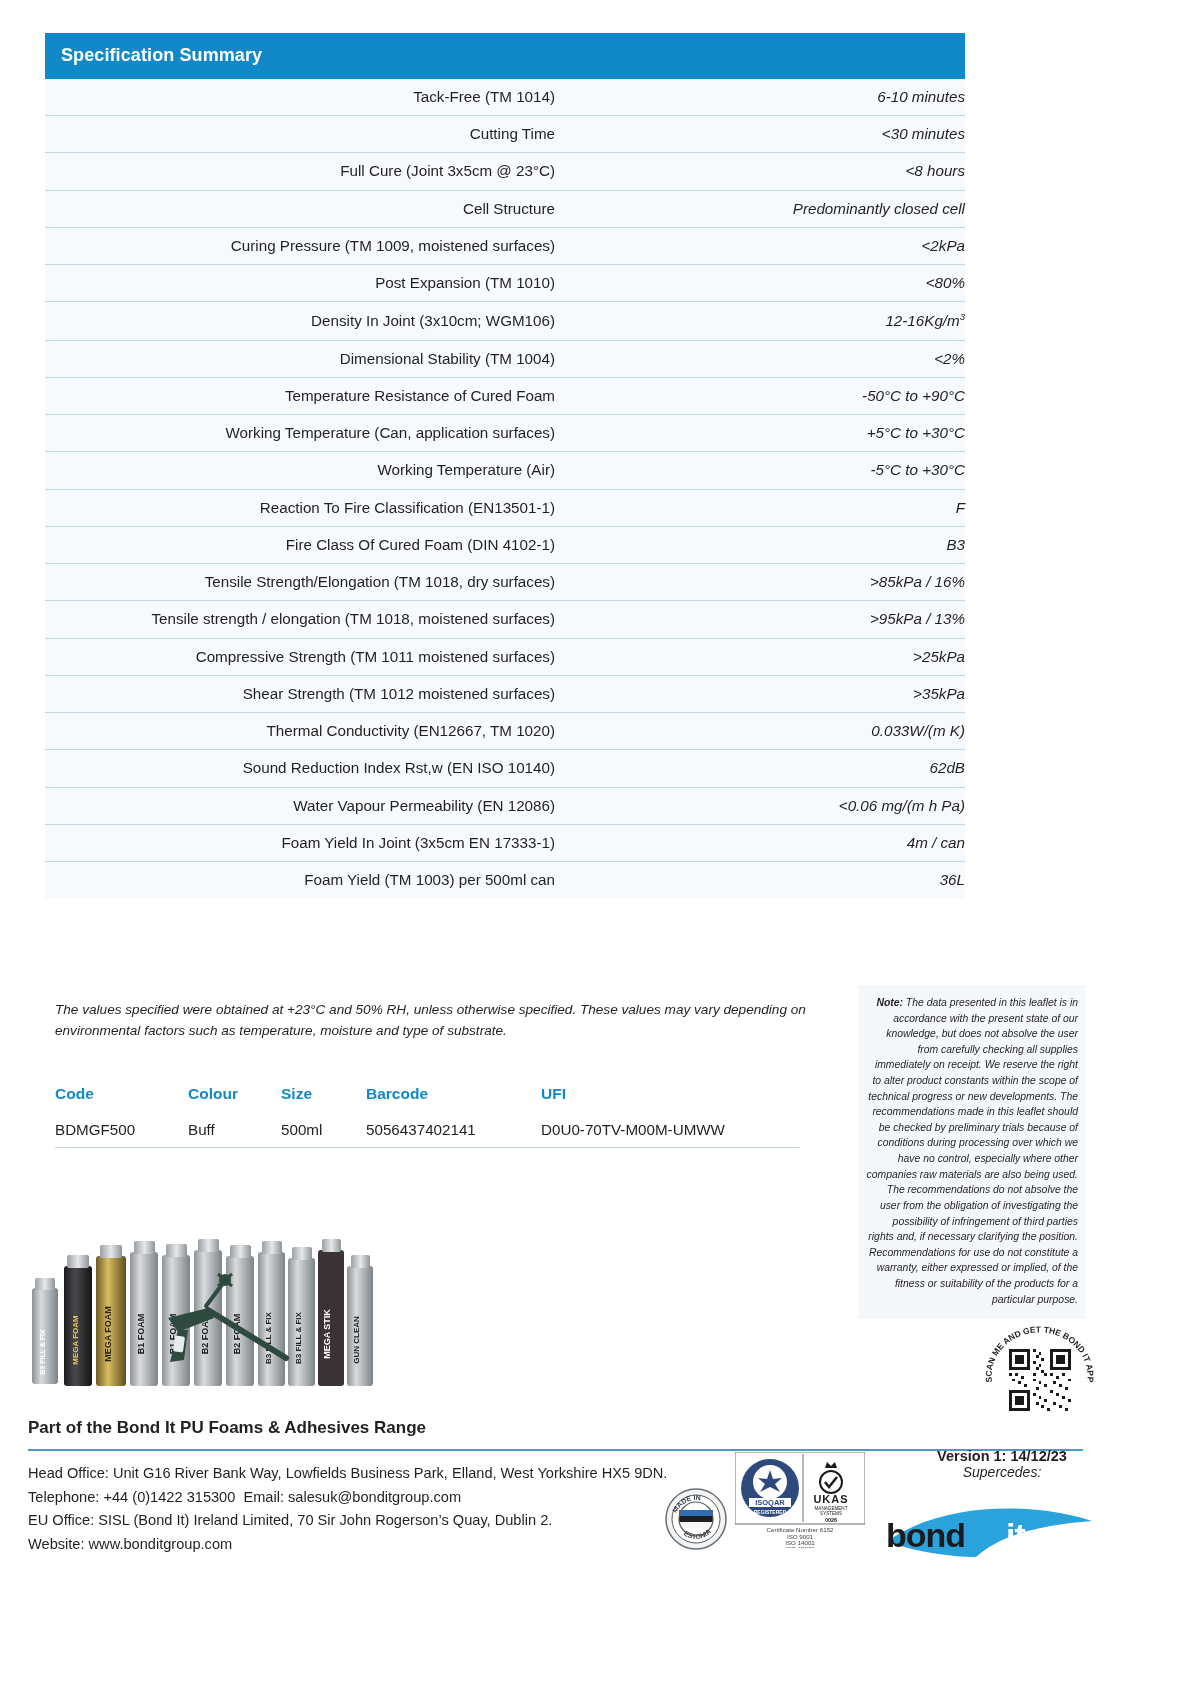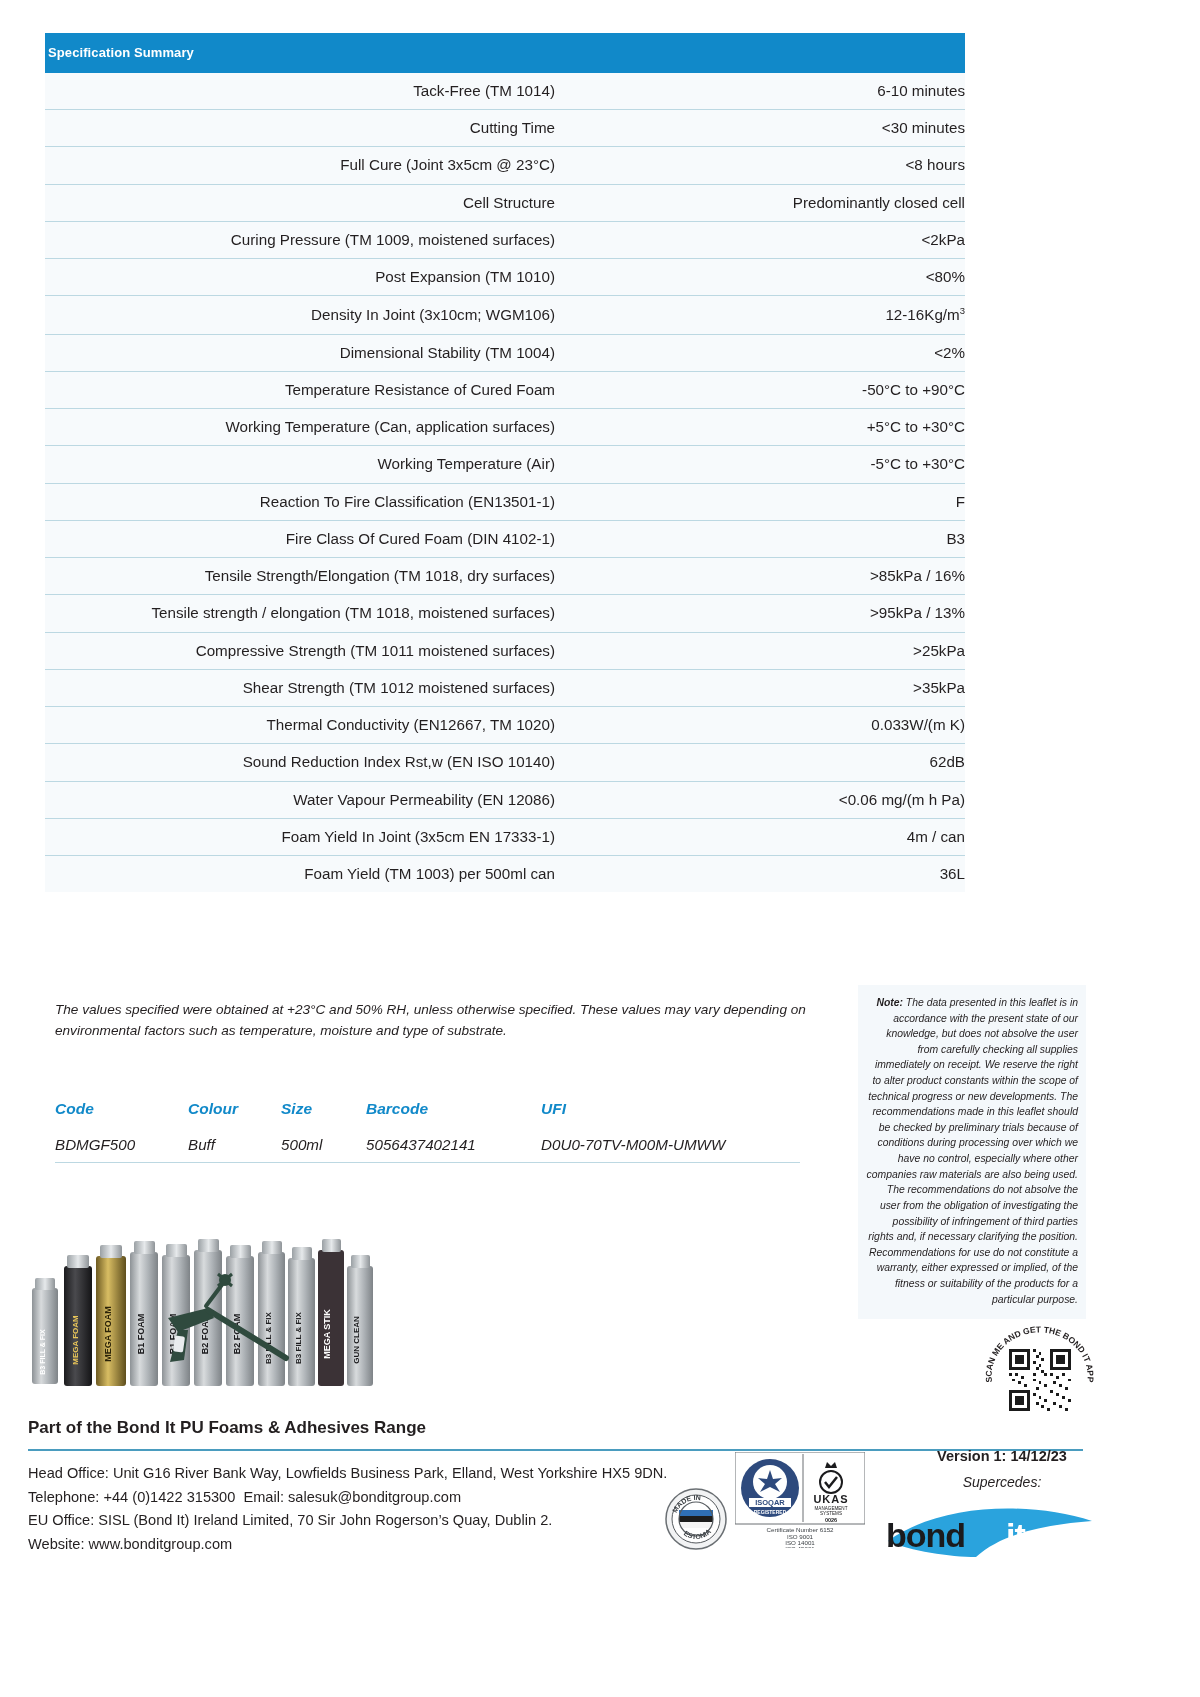--- a/index.html
+++ b/index.html
@@ -10,51 +10,51 @@
     color: #231f20;
     position: relative;
     overflow: hidden;
   }
   .page { position: relative; width: 1200px; height: 1697px; padding: 0; }
 
   
   .spec-wrap { position: absolute; left: 45px; top: 33px; width: 920px; }
   .section-header {
     background: #1189c9; color: #ffffff;
-    font-size: 13px; font-weight: bold;
-    padding: 12px 16px 13px 3px;
+    font-size: 18px; font-weight: bold;
+    padding: 12px 16px 13px 16px;
     letter-spacing: .1px;
   }
   .spec-table { width: 100%; border-collapse: collapse; background: #f7fafc; }
   .spec-table tr { border-bottom: 1.6px solid #bcd8e2; text-align: right; }
   .spec-table tr:last-child { border-bottom: none; }
   .spec-table td {
     padding: 9px 0 9px 16px;
     font-size: 15.2px;
     color: #231f20;
     vertical-align: middle;
     line-height: 1.2;
   }
-  .spec-table td.val { padding-left: 0; width: 410px; }
+  .spec-table td.val { padding-left: 0; width: 410px; font-style: italic; }
   sup { font-size: 9.5px; vertical-align: super; }
 
   .disclaimer {
     position: absolute; left: 55px; top: 1000px; width: 840px;
     font-size: 13.6px; font-style: italic; line-height: 1.52; color: #231f20;
   }
 
   
   .order-wrap { position: absolute; left: 55px; top: 1072px; width: 760px; }
   .order-header {
     background: #1189c9; color: #ffffff;
     display: inline-block;
     font-size: 16px; font-weight: bold;
     padding: 12px 22px 13px 20px;
   }
-  .order-table { width: 745px; border-collapse: collapse; margin-top: 28px; font-style: italic; }
+  .order-table { width: 745px; border-collapse: collapse; margin-top: 13px; }
   .order-table th {
     text-align: left; color: #1189c9; font-size: 15.5px; font-weight: bold;
     padding: 0 0 14px 0;
   }
   .order-table td {
     font-size: 15.2px; color: #231f20; padding: 4px 0 9px 0;
     border-bottom: 1.6px solid #bcd8e2;
   }
   .col-code { width: 133px; }
   .col-colour { width: 93px; }
@@ -91,21 +91,21 @@
   .footer-addr {
     position: absolute; left: 28px; top: 1462px; width: 700px;
     font-size: 14.6px; line-height: 1.62; color: #231f20;
   }
   .footer-addr b { font-weight: normal; }
 
   .version-block {
     position: absolute; left: 892px; top: 1448px; width: 220px; text-align: center;
   }
   .version-line { font-size: 14.5px; font-weight: bold; }
-  .supercedes { font-size: 14px; font-style: italic; margin-top: 10px; }
+  .supercedes { font-size: 14px; font-style: italic; margin-top: 0; }
 
   
   .bondit-logo { position: absolute; left: 880px; top: 1495px; width: 215px; height: 72px; }
 
   
   .cert-block { position: absolute; left: 735px; top: 1452px; width: 130px; }
   .made-in { position: absolute; left: 665px; top: 1488px; width: 62px; height: 62px; }
 
   svg { display: block; }
 </style>

